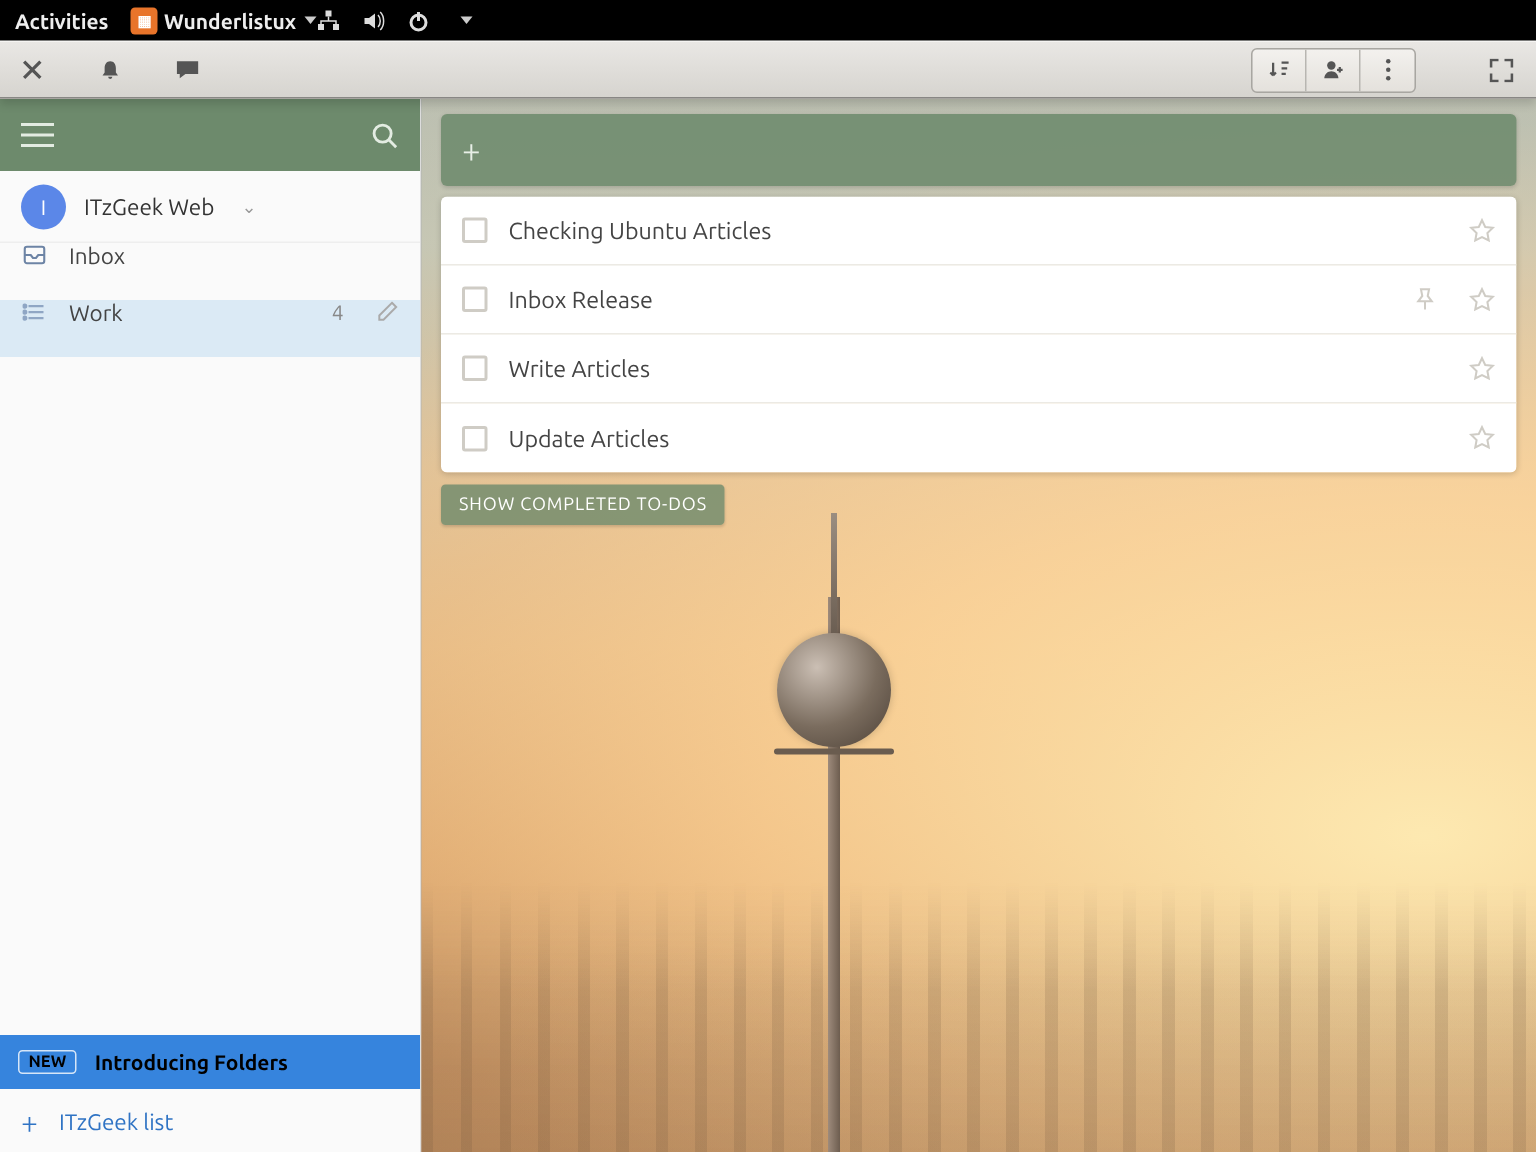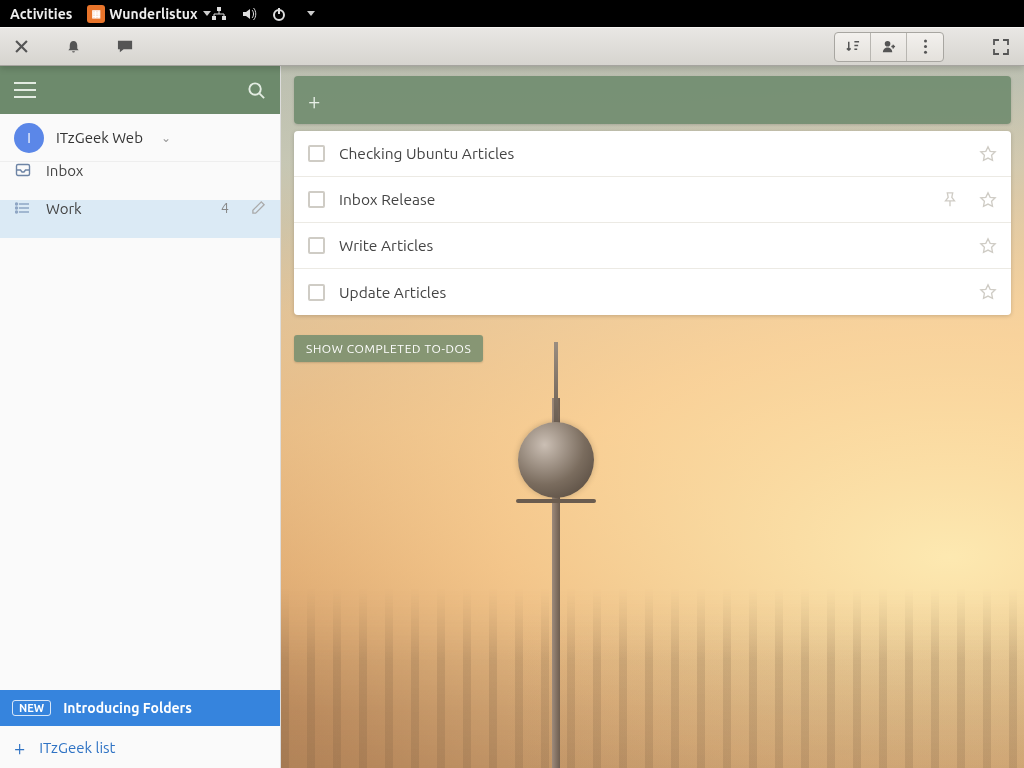--- a/index.html
+++ b/index.html
@@ -96,21 +96,21 @@
     color: #444;
   }
   .list-item.active { background: #dbeaf5; }
   .list-icn { width: 18px; display: flex; justify-content: center; color: #6d84a5; }
   .list-icn svg { width: 16px; height: 16px; }
   .list-count { margin-left: auto; color: #888; font-size: 14px; }
   .list-edit { margin-left: 8px; color: #aaa; }
 
   .sb-footer { margin-top: auto; }
   .intro-folders {
-    background: #3684dd; color: #ffffff; height: 36px;
+    background: #3684dd; color: #000000; height: 36px;
     display: flex; align-items: center; padding: 0 12px; gap: 12px;
     font-size: 14px; font-weight: 600;
   }
   .new-badge {
     border: 1px solid rgba(255,255,255,.8); border-radius: 3px;
     font-size: 11px; padding: 1px 6px; font-weight: 700;
   }
   .create-list {
     height: 42px; display: flex; align-items: center; gap: 14px;
     padding: 0 14px; color: #2f73c4; font-size: 15px; background: #fafafa;
@@ -186,21 +186,21 @@
     border-radius: 2px;
   }
   .star {
     margin-left: auto; color: #cfccc5;
   }
   .star svg, .pin svg { width: 18px; height: 18px; stroke: #cfccc5; fill: none; stroke-width: 1.5; }
   .pin { margin-left: auto; color: #cfccc5; margin-right: 6px; }
   .star.after-pin { margin-left: 0; }
 
   .show-completed {
-    margin-top: 20px; display: inline-flex; padding: 7px 12px;
+    margin-top: 8px; display: inline-flex; padding: 7px 12px;
     background: rgba(109,138,108,.8); color: #fff; font-size: 12px;
     letter-spacing: .6px; border-radius: 3px;
     box-shadow: 0 1px 2px rgba(0,0,0,.15);
   }
 
   svg { display: block; }
 </style>
 </head>
 <body>
 

